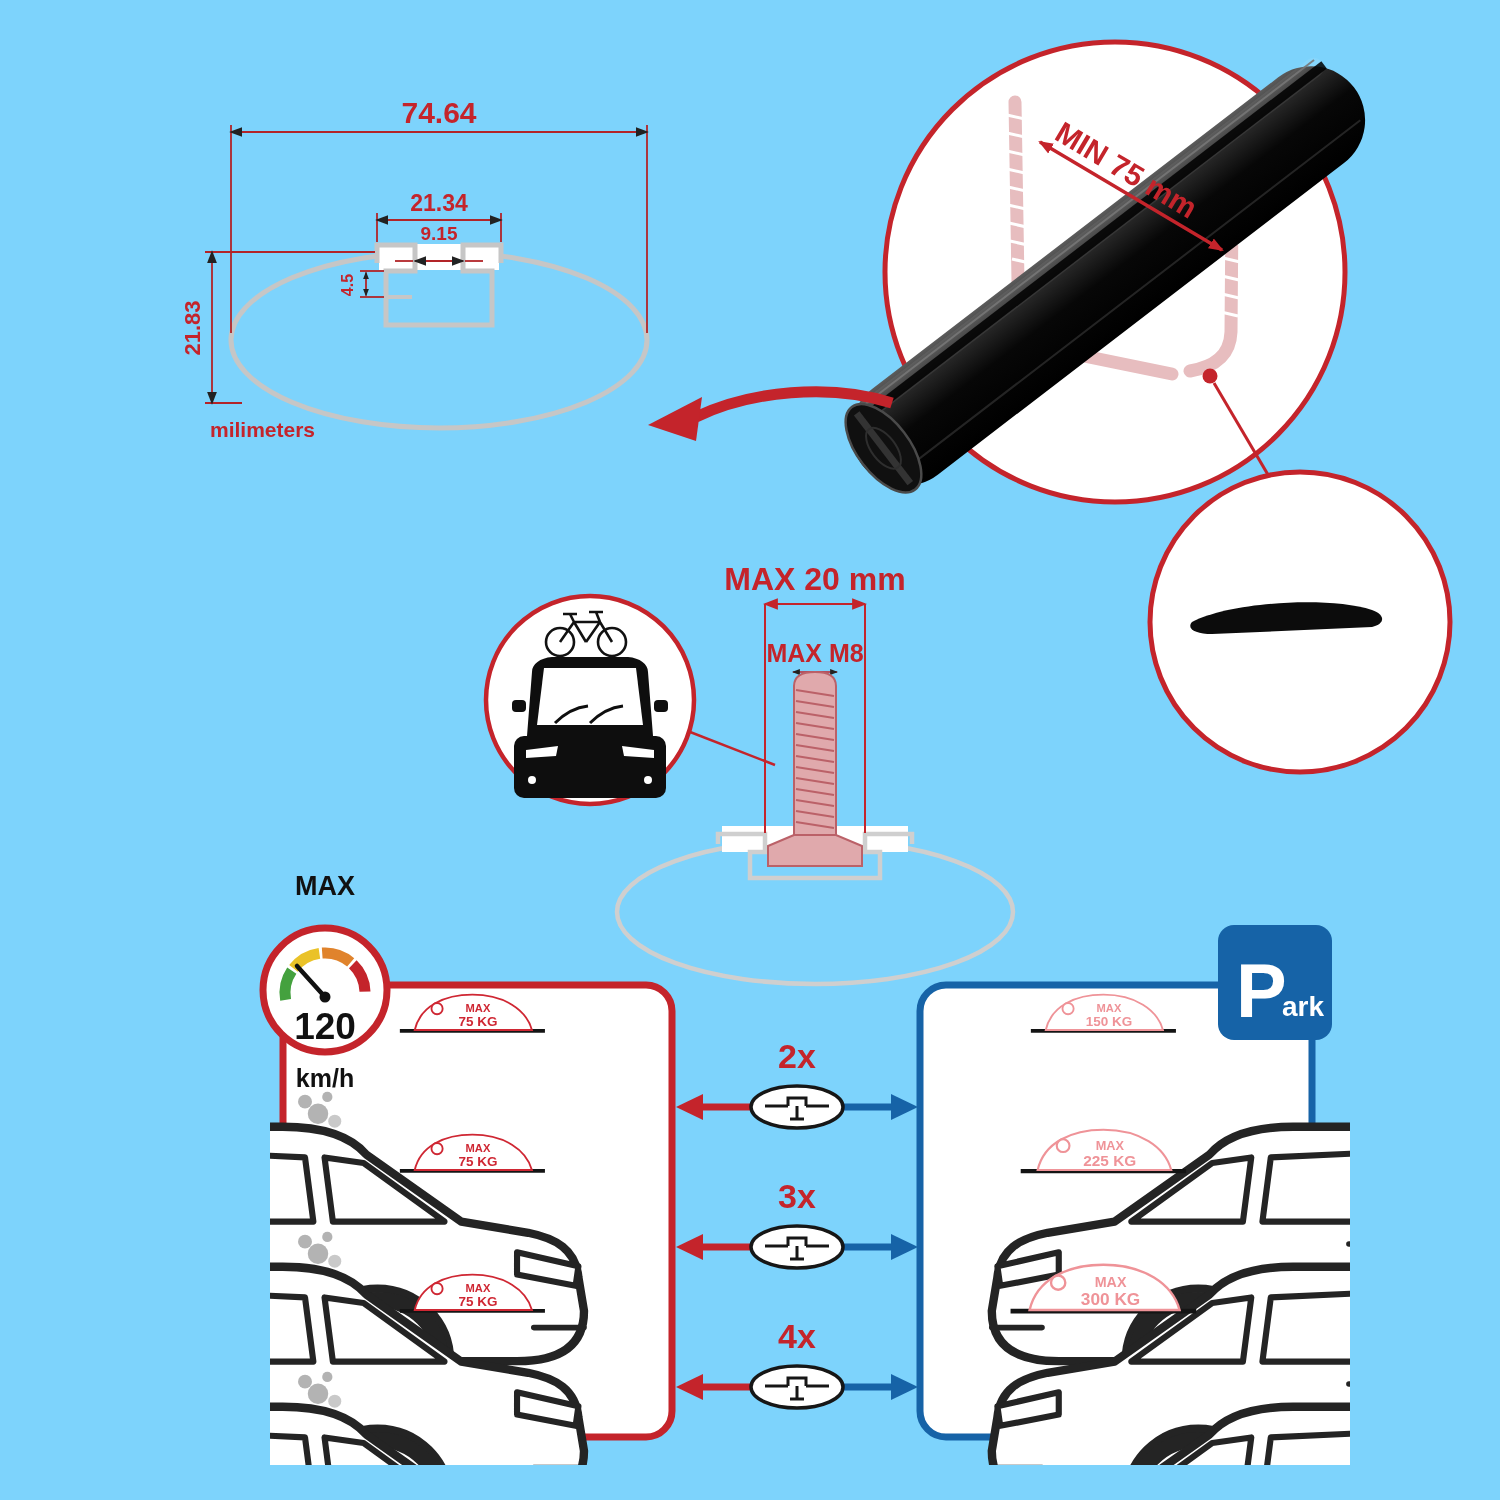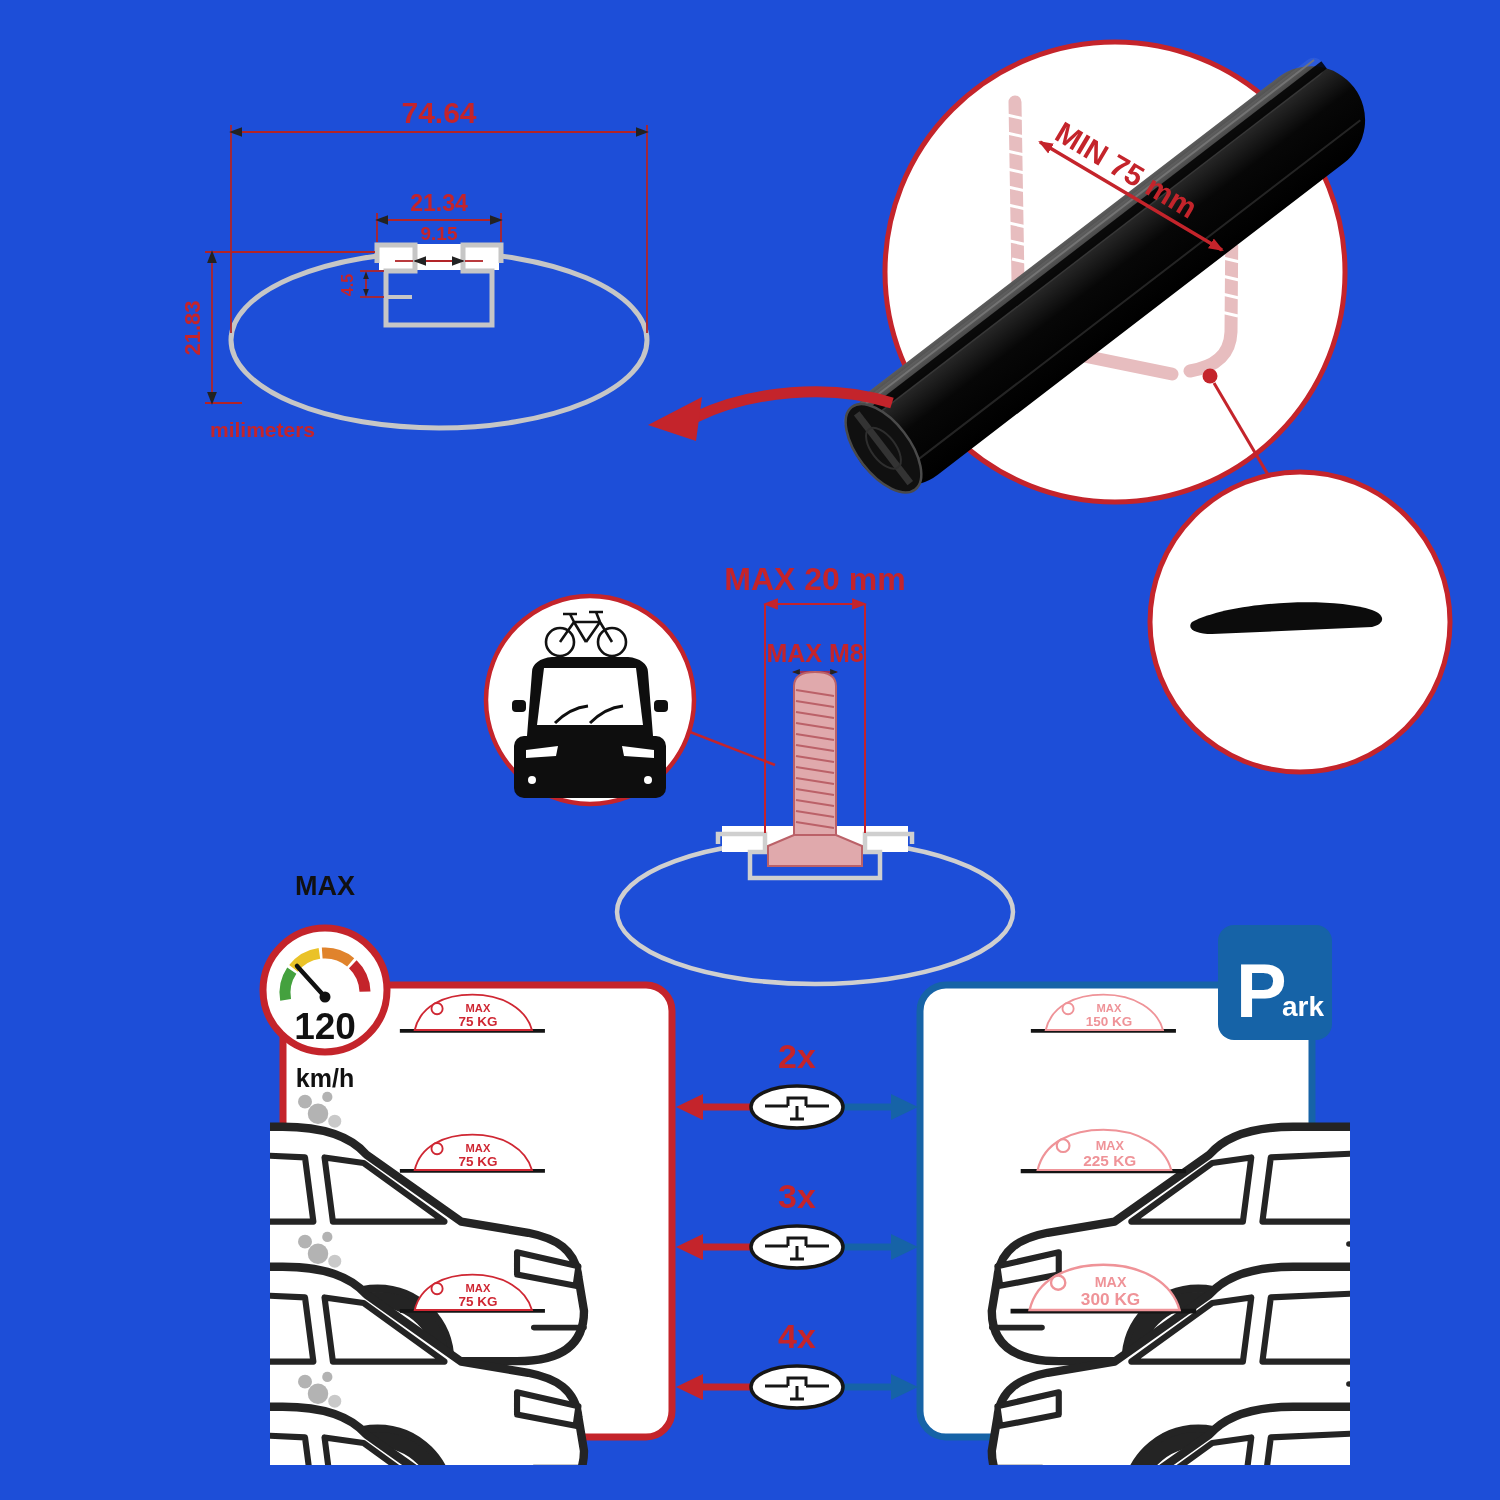--- a/index.html
+++ b/index.html
@@ -1,17 +1,17 @@
 <!DOCTYPE html>
 <html><head>
 <meta charset="utf-8">
 <style>
   *{margin:0;padding:0;box-sizing:border-box}
   html,body{width:1500px;height:1500px;background:#ffffff;font-family:"Liberation Sans","DejaVu Sans",sans-serif}
-  .stage{position:relative;width:1500px;height:1500px;background:#1d4ed8;overflow:hidden}
+  .stage{position:relative;width:1500px;height:1500px;background:#7dd3fc;overflow:hidden}
   .abs{position:absolute}
   svg text{font-family:"Liberation Sans","DejaVu Sans",sans-serif}
   #svg-speed{z-index:5}
   #svg-bottom{z-index:2}
   #svg-bolt{z-index:3}
 </style>
 </head>
 <body>
 
 <div class="stage">

